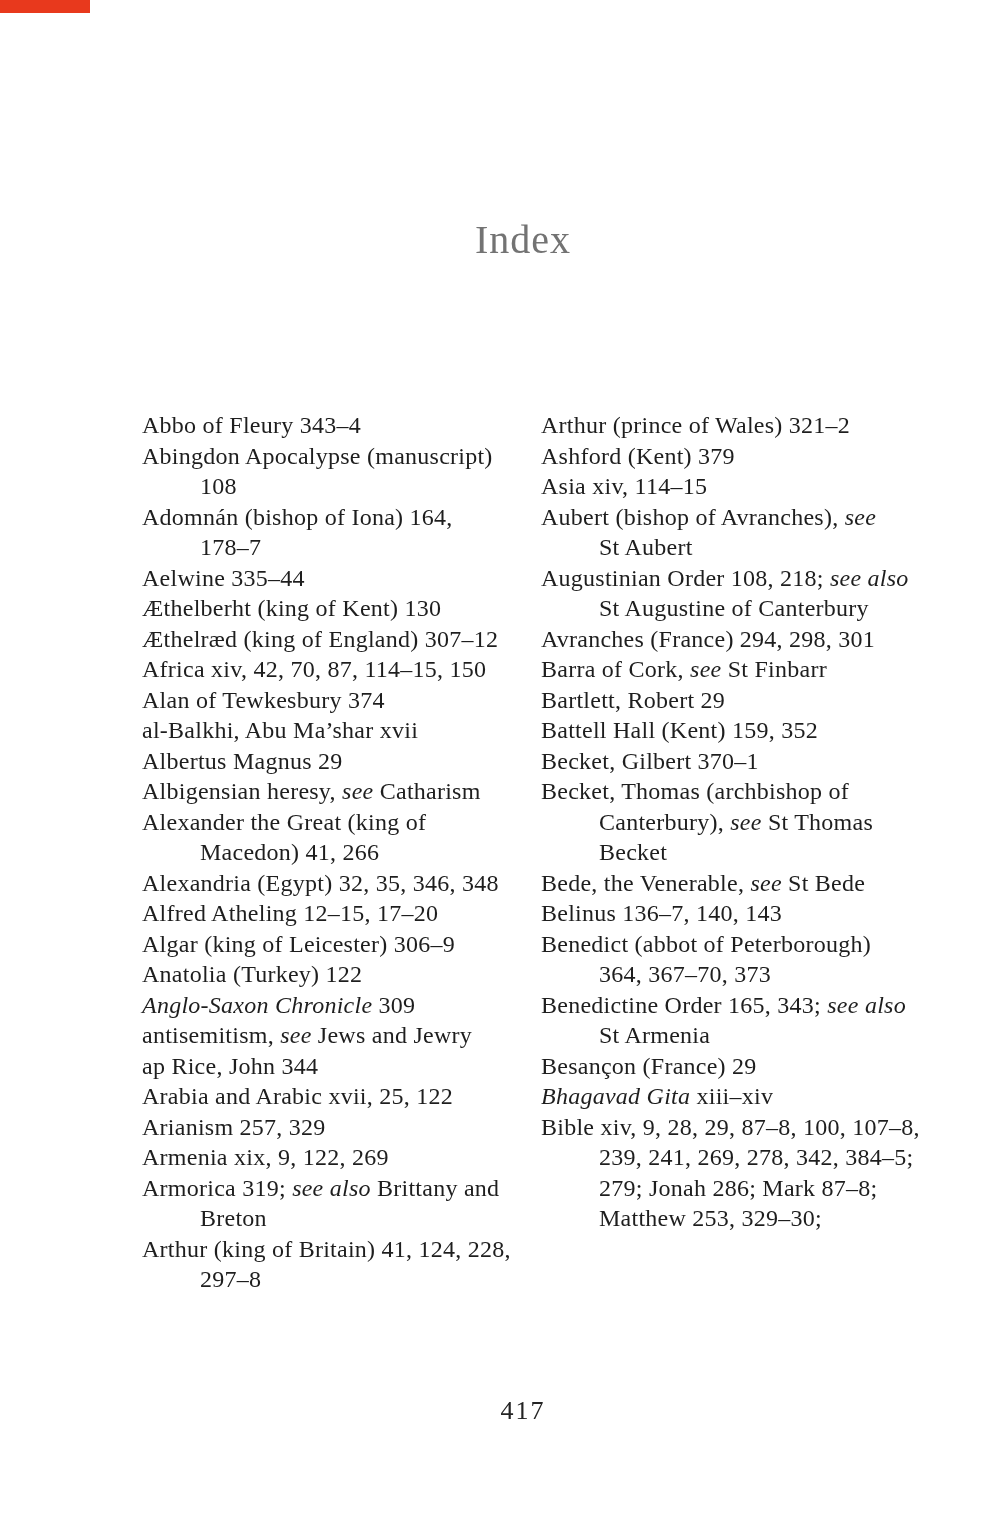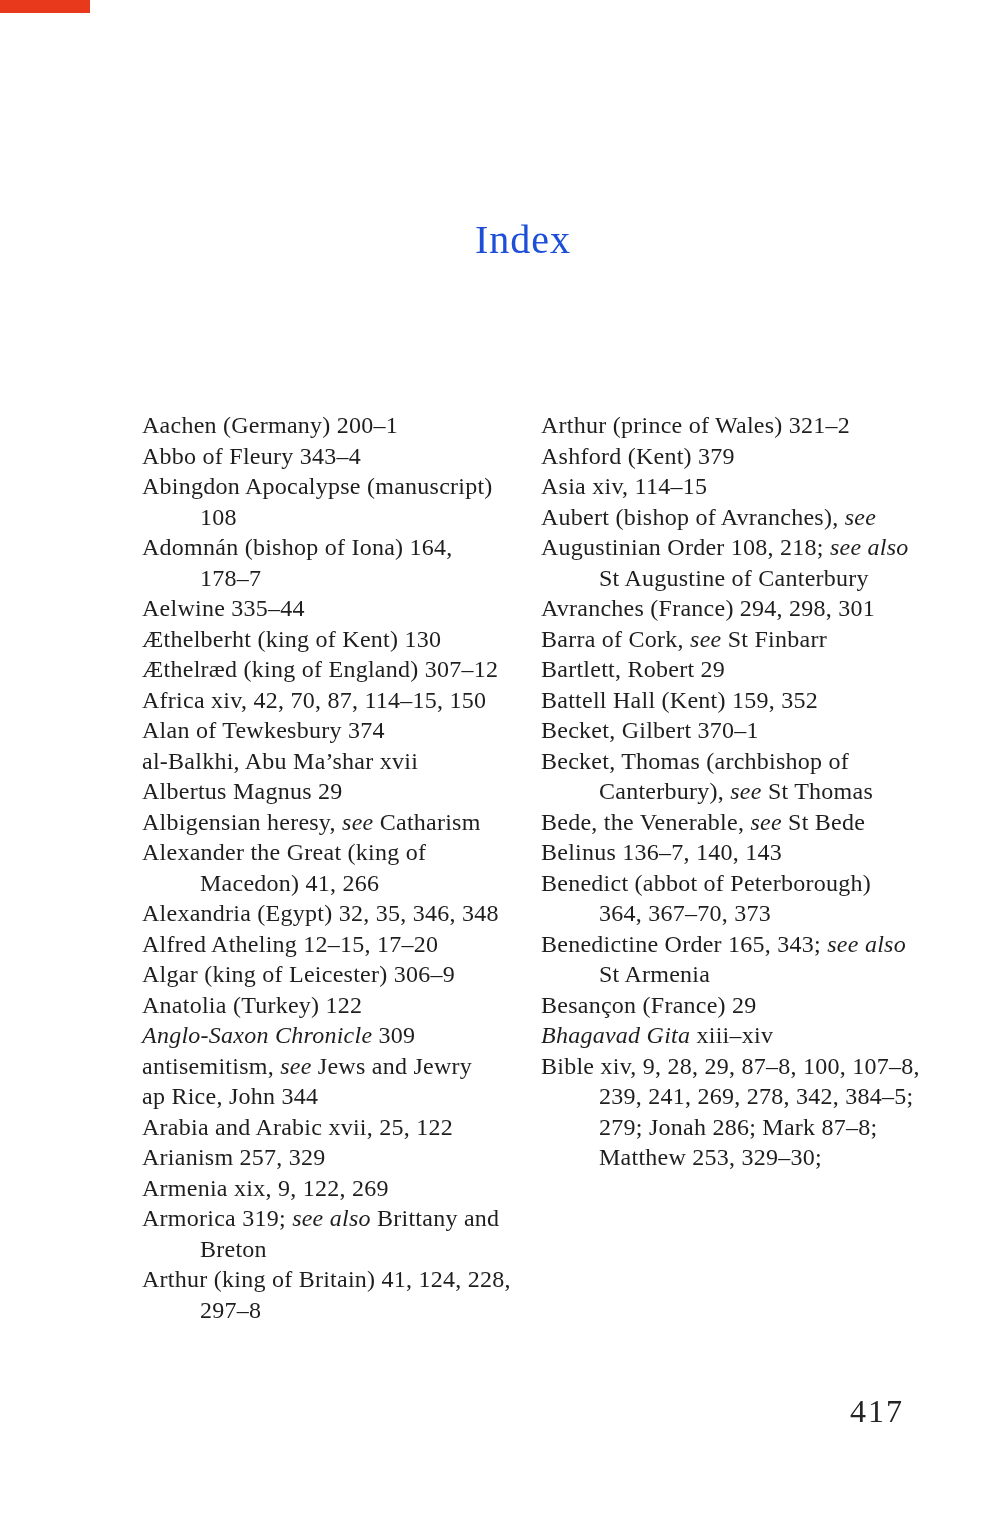--- a/index.html
+++ b/index.html
@@ -13,49 +13,48 @@
   }
   .red-bar {
     position: absolute; left: 0; top: 0;
     width: 90px; height: 13px;
   }
   .title {
     position: absolute; left: 142px; top: 218px; width: 762px;
     text-align: center;
     font-size: 40px; line-height: 44px;
     letter-spacing: 1px;
-    color: #1d4ed8;
+    color: #737373;
   }
   .col {
     position: absolute; top: 410px;
     font-size: 24px; line-height: 30.5px;
     letter-spacing: 0.25px;
   }
   .col-left  { left: 142px; width: 398px; }
   .col-right { left: 541px; width: 400px; }
   .line { white-space: nowrap; }
   .line.indent { padding-left: 58px; }
   .it { font-style: italic; margin-top: 37px; }
   .pagenum {
     position: absolute; left: 142px; top: 1396px; width: 762px;
-    text-align: right;
-    font-size: 32px; line-height: 30px;
+    text-align: center;
+    font-size: 26px; line-height: 30px;
     letter-spacing: 2px;
     color: #242424;
   }
 </style>
 </head>
 <body>
 
 <div class="red-bar" style="background: rgb(232, 57, 29);"></div>
 
 <div class="title">Index</div>
 
 <div class="col col-left">
-    <div class="line"><span>Aachen (Germany) 200–1</span></div>
     <div class="line"><span>Abbo of Fleury 343–4</span></div>
     <div class="line"><span>Abingdon Apocalypse (manuscript)</span></div>
     <div class="line indent"><span>108</span></div>
     <div class="line"><span>Adomnán (bishop of Iona) 164,</span></div>
     <div class="line indent"><span>178–7</span></div>
     <div class="line"><span>Aelwine 335–44</span></div>
     <div class="line"><span>Æthelberht (king of Kent) 130</span></div>
     <div class="line"><span>Æthelræd (king of England) 307–12</span></div>
     <div class="line"><span>Africa xiv, 42, 70, 87, 114–15, 150</span></div>
     <div class="line"><span>Alan of Tewkesbury 374</span></div>
@@ -77,29 +76,31 @@
     <div class="line"><span>Armorica 319; </span><span class="it">see also</span><span> Brittany and</span></div>
     <div class="line indent"><span>Breton</span></div>
     <div class="line"><span>Arthur (king of Britain) 41, 124, 228,</span></div>
     <div class="line indent"><span>297–8</span></div>
   </div>
 <div class="col col-right">
     <div class="line"><span>Arthur (prince of Wales) 321–2</span></div>
     <div class="line"><span>Ashford (Kent) 379</span></div>
     <div class="line"><span>Asia xiv, 114–15</span></div>
     <div class="line"><span>Aubert (bishop of Avranches), </span><span class="it">see</span></div>
+    <div class="line indent"><span>St Aubert</span></div>
     <div class="line"><span>Augustinian Order 108, 218; </span><span class="it">see also</span></div>
     <div class="line indent"><span>St Augustine of Canterbury</span></div>
     <div class="line"><span>Avranches (France) 294, 298, 301</span></div>
     <div class="line"><span>Barra of Cork, </span><span class="it">see</span><span> St Finbarr</span></div>
     <div class="line"><span>Bartlett, Robert 29</span></div>
     <div class="line"><span>Battell Hall (Kent) 159, 352</span></div>
     <div class="line"><span>Becket, Gilbert 370–1</span></div>
     <div class="line"><span>Becket, Thomas (archbishop of</span></div>
     <div class="line indent"><span>Canterbury), </span><span class="it">see</span><span> St Thomas</span></div>
+    <div class="line indent"><span>Becket</span></div>
     <div class="line"><span>Bede, the Venerable, </span><span class="it">see</span><span> St Bede</span></div>
     <div class="line"><span>Belinus 136–7, 140, 143</span></div>
     <div class="line"><span>Benedict (abbot of Peterborough)</span></div>
     <div class="line indent"><span>364, 367–70, 373</span></div>
     <div class="line"><span>Benedictine Order 165, 343; </span><span class="it">see also</span></div>
     <div class="line indent"><span>St Armenia</span></div>
     <div class="line"><span>Besançon (France) 29</span></div>
     <div class="line"><span class="it">Bhagavad Gita</span><span> xiii–xiv</span></div>
     <div class="line"><span>Bible xiv, 9, 28, 29, 87–8, 100, 107–8,</span></div>
     <div class="line indent"><span>239, 241, 269, 278, 342, 384–5;</span></div>

